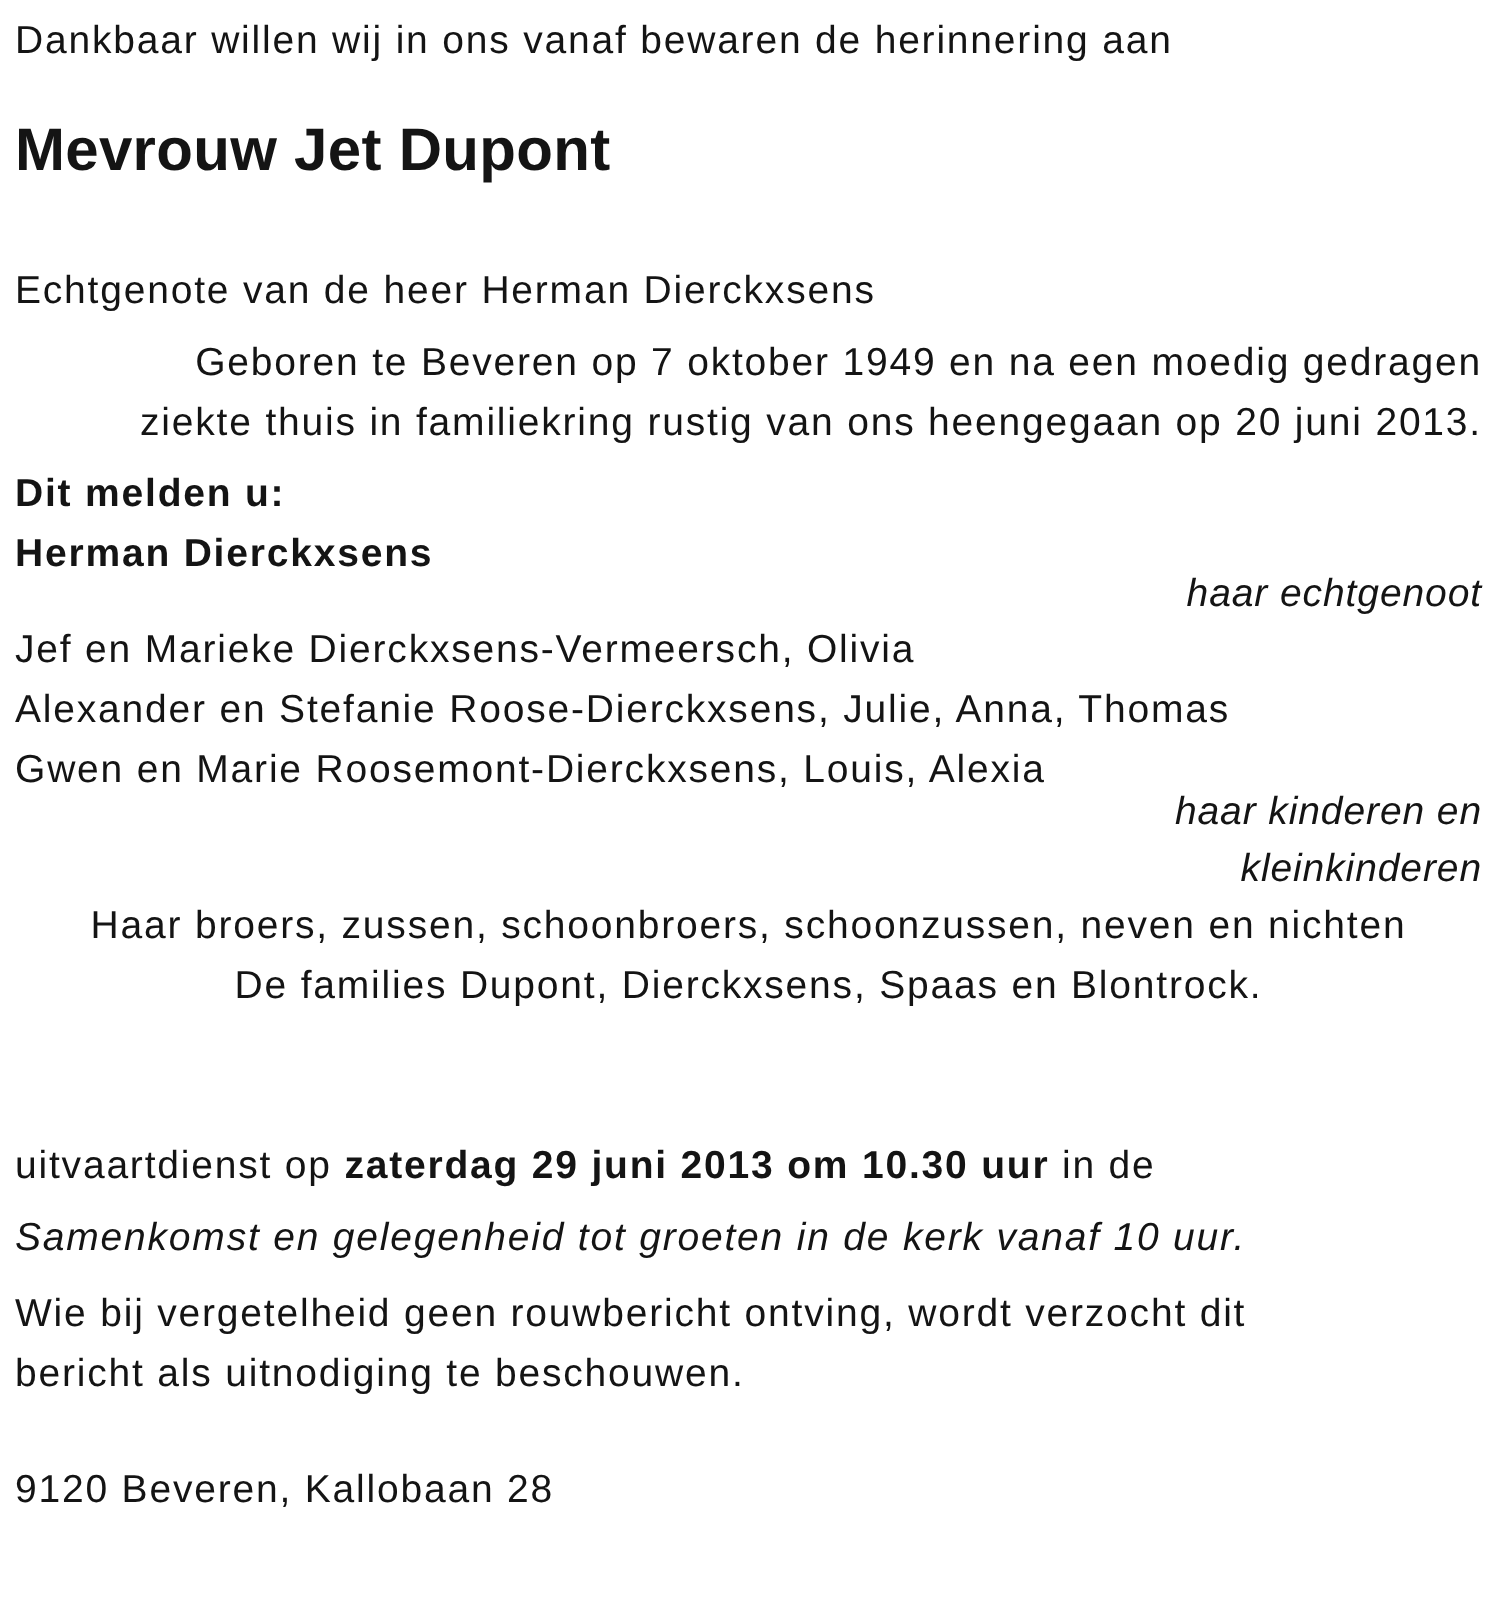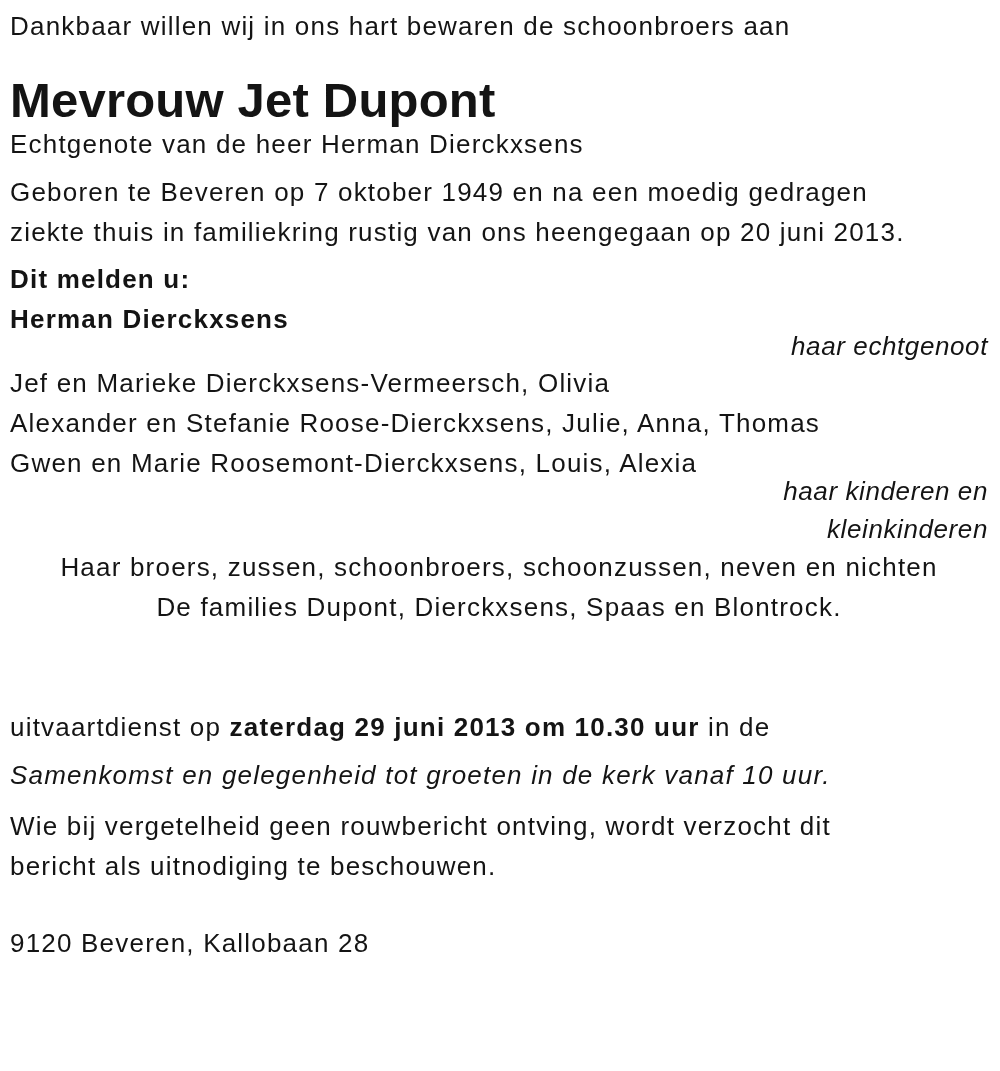--- a/index.html
+++ b/index.html
@@ -18,28 +18,28 @@
     box-sizing: border-box;
     padding: 6px 12px 0 10px;
     overflow: hidden;
   }
   p {
     margin: 0;
     white-space: pre-line; 
   }
   .title {
     margin: 30px 0 0 0;
-    font-size: 49px;
+    font-size: 40px;
     line-height: 48px;
     font-weight: bold;
     letter-spacing: 0.2px;
     white-space: nowrap;
   }
-  .spouse-line        { }
-  .life-summary       { margin-top: 8px; }
+  .spouse-line        { margin-top: 49px; }
+  .life-summary       { margin-top: 8px; text-align: right; }
   .announcement-by    { margin-top: 7px; font-weight: bold; }
   .attribution {
     text-align: right;
     font-style: italic;
     letter-spacing: 0.6px;
   }
   .spouse-attribution {
     margin-top: -8px;
     line-height: 30px;
   }
@@ -51,21 +51,21 @@
   .family-lines       { margin-top: -1px; text-align: center; }
   .invitation         { margin-top: 40px; white-space: normal; }
   .invitation strong  { font-weight: bold; }
   .gathering-line     { margin-top: 8px; font-style: italic; }
   .notice-lines       { margin-top: 11px; }
   .address-line       { margin-top: 37px; }
 </style>
 </head>
 <body>
 
-<p class="intro-line">Dankbaar willen wij in ons hart bewaren de schoonbroers aan</p>
+<p class="intro-line">Dankbaar willen wij in ons vanaf bewaren de herinnering aan</p>
 
 <h1 class="title">Mevrouw Jet Dupont</h1>
 
 <p class="spouse-line">Echtgenote van de heer Herman Dierckxsens</p>
 
 <p class="life-summary">Geboren te Beveren op 7 oktober 1949 en na een moedig gedragen
 ziekte thuis in familiekring rustig van ons heengegaan op 20 juni 2013.</p>
 
 <p class="announcement-by">Dit melden u:
 Herman Dierckxsens</p>

